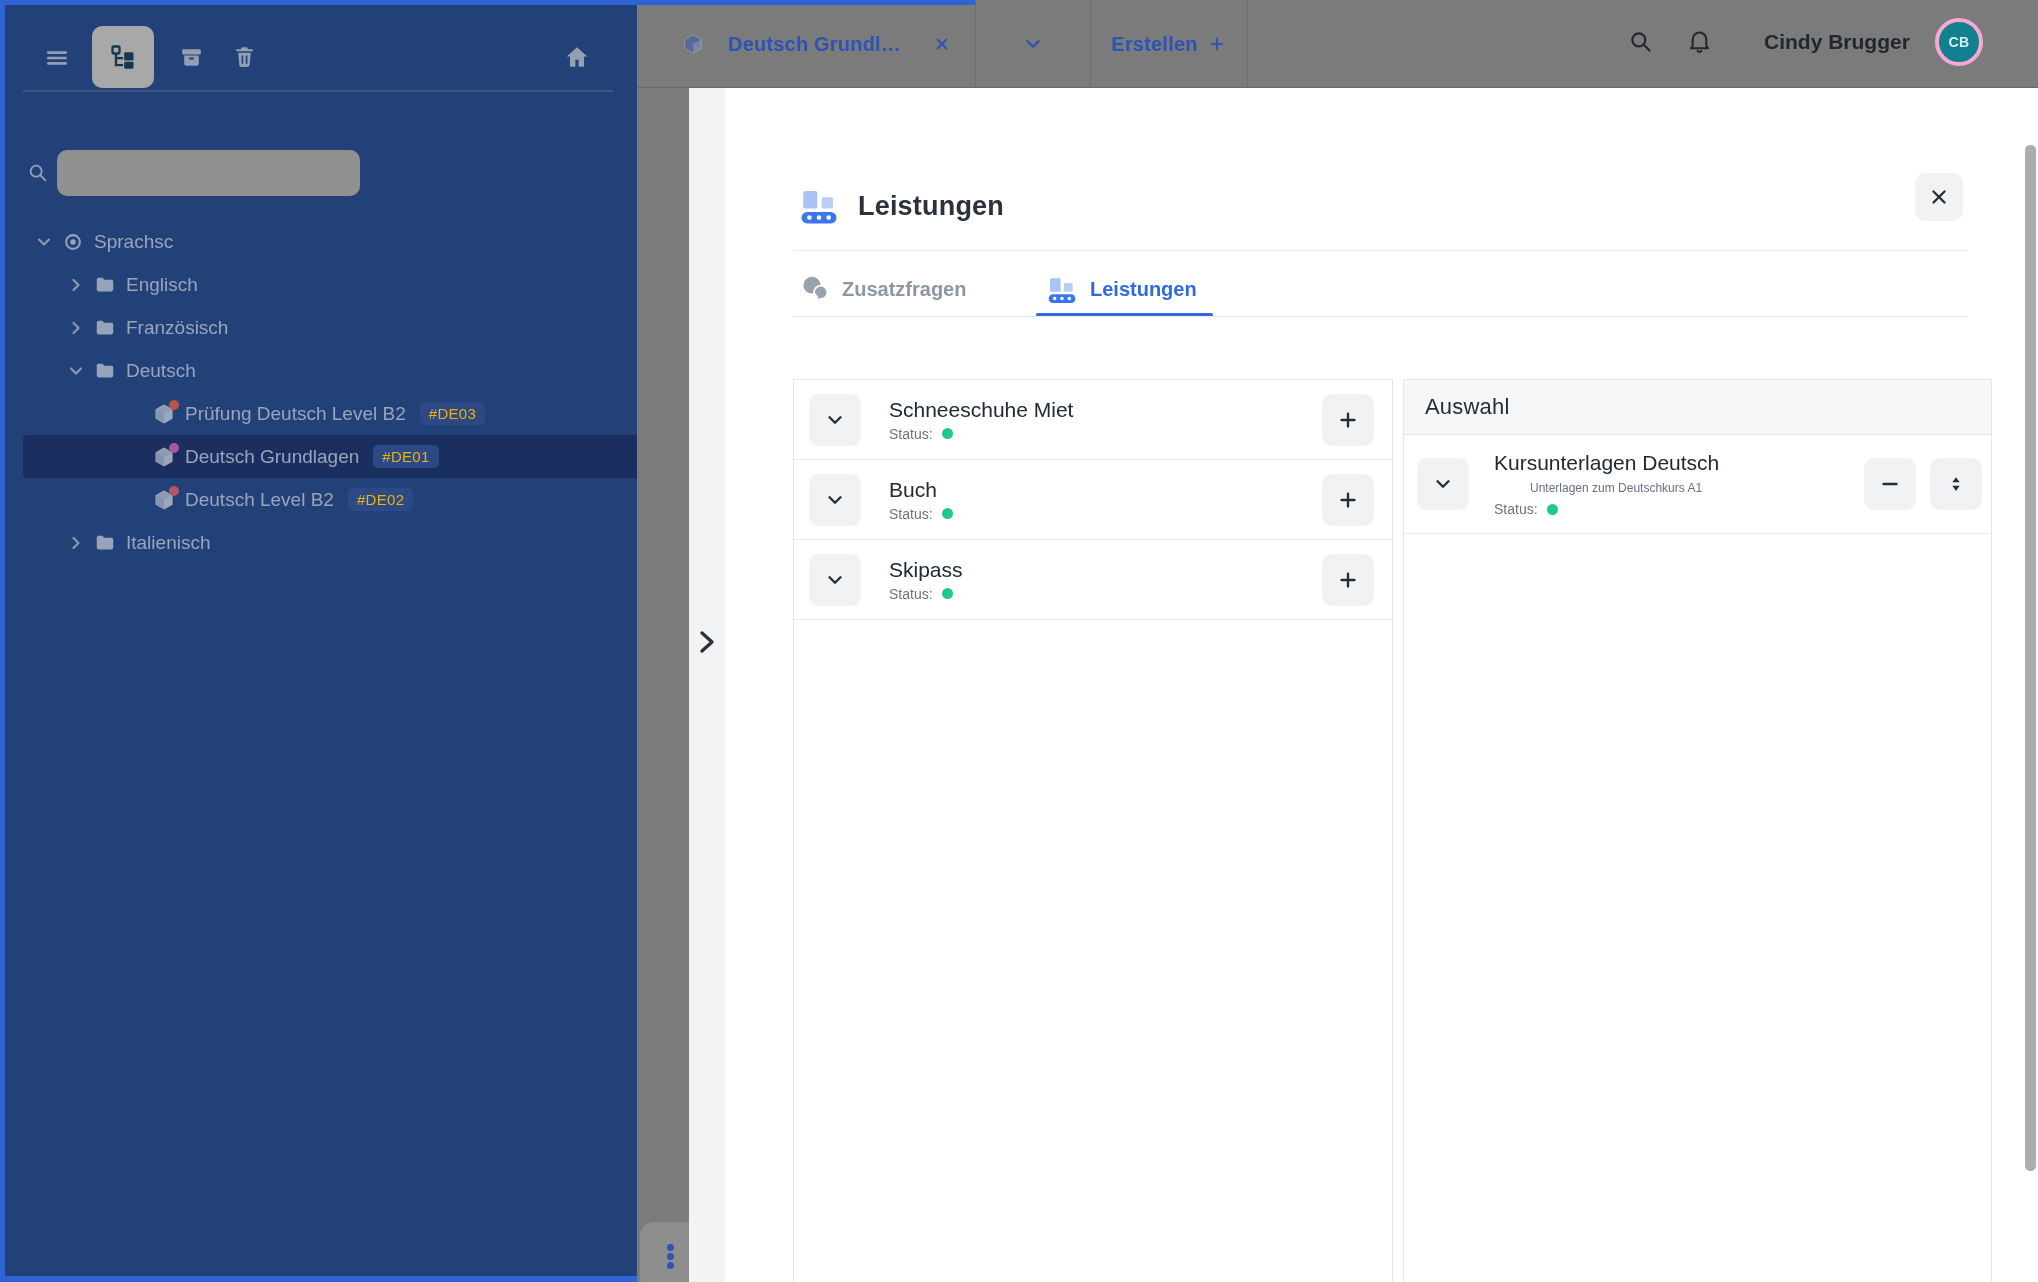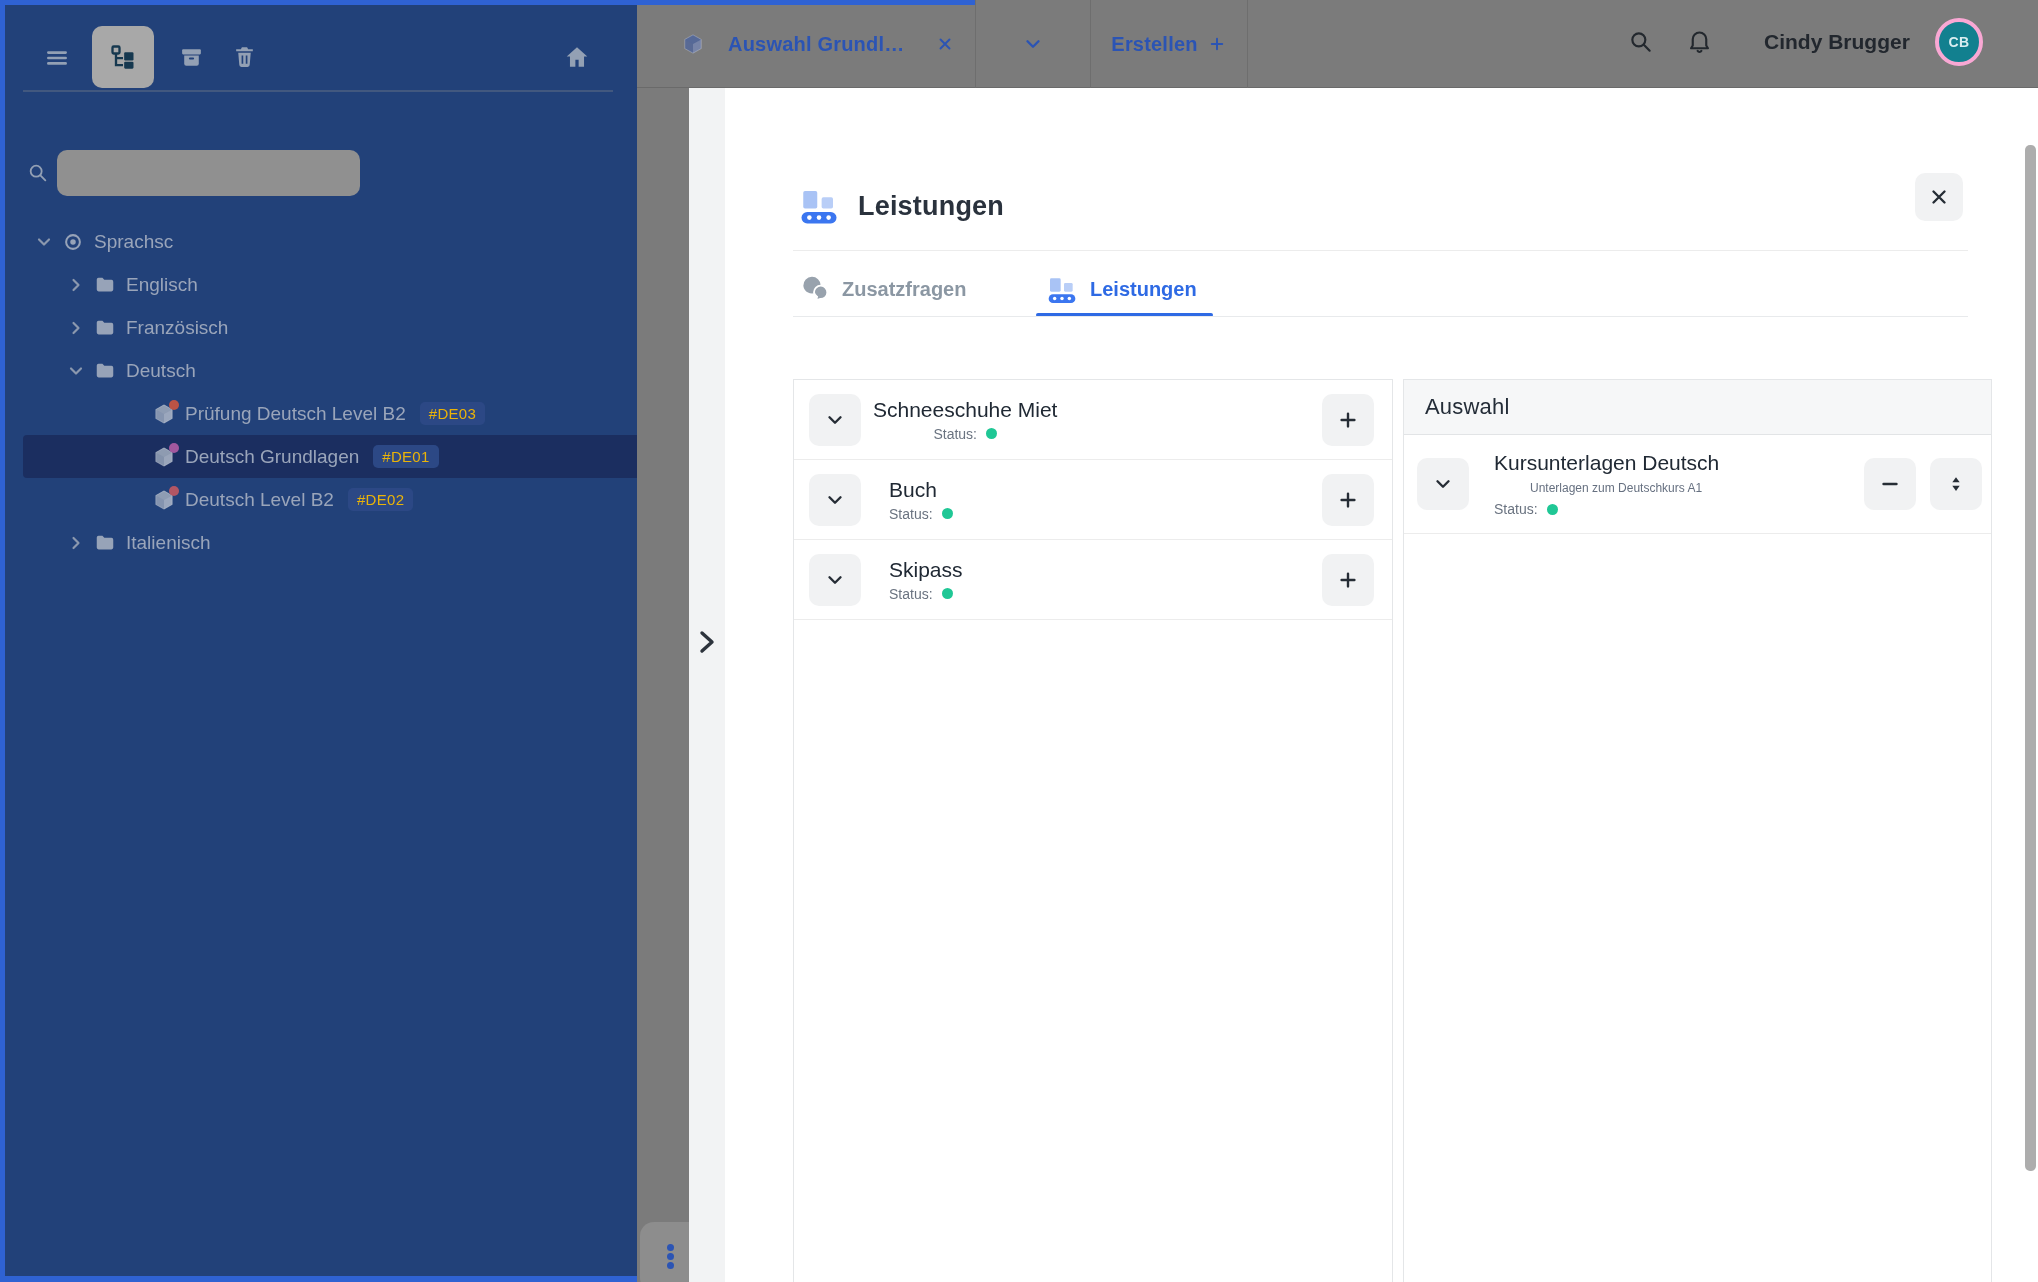--- a/index.html
+++ b/index.html
@@ -164,21 +164,21 @@
 
   <div class="abs topbar"></div>
   <div class="abs tab-top-indicator"></div>
 
   <div class="abs" style="left:637px;top:0;width:338px;height:88px;display:flex;align-items:center;">
     <span style="margin-left:45px;width:22px;height:22px;color:#54679a;">
       <svg width="22" height="22">
           <use href="#i-cube"></use>
         </svg>
     </span>
-    <span class="tab-label" style="margin-left:24px;">Auswahl Grundl…</span>
+    <span class="tab-label" style="margin-left:24px;">Deutsch Grundl…</span>
     <span style="margin-left:32px;width:18px;height:18px;color:#2b54b4;">
       <svg width="18" height="18">
           <use href="#i-close"></use>
         </svg>
     </span>
   </div>
   <div class="abs tb-divider" style="left:975px;"></div>
 
   <div class="abs" style="left:975px;top:0;width:115px;height:88px;display:flex;align-items:center;justify-content:center;">
     <span style="width:22px;height:22px;color:#2b54b4;">
@@ -434,21 +434,21 @@
     <div class="abs tabs-border"></div>
 
     <div class="col-box" style="left:68px;width:600px;">
       <div id="options-list">
   <div class="list-row" style="height:79px;">
     <button class="sq-btn" style="margin-left:15px;">
       <svg width="22" height="22">
                 <use href="#i-chev-down"></use>
               </svg>
     </button>
-    <div class="row-text" style="margin-left:12px;align-items:center;">
+    <div class="row-text" style="margin-left:28px;">
       <span class="row-title">Schneeschuhe Miet</span>
       <span class="status-line">
         <span class="status-lbl">Status:</span>
         <span class="status-dot"></span>
       </span>
     </div>
     <div class="spacer"></div>
     <button class="sq-btn" style="margin-right:18px;">
       <svg width="22" height="22">
                 <use href="#i-plus"></use>

